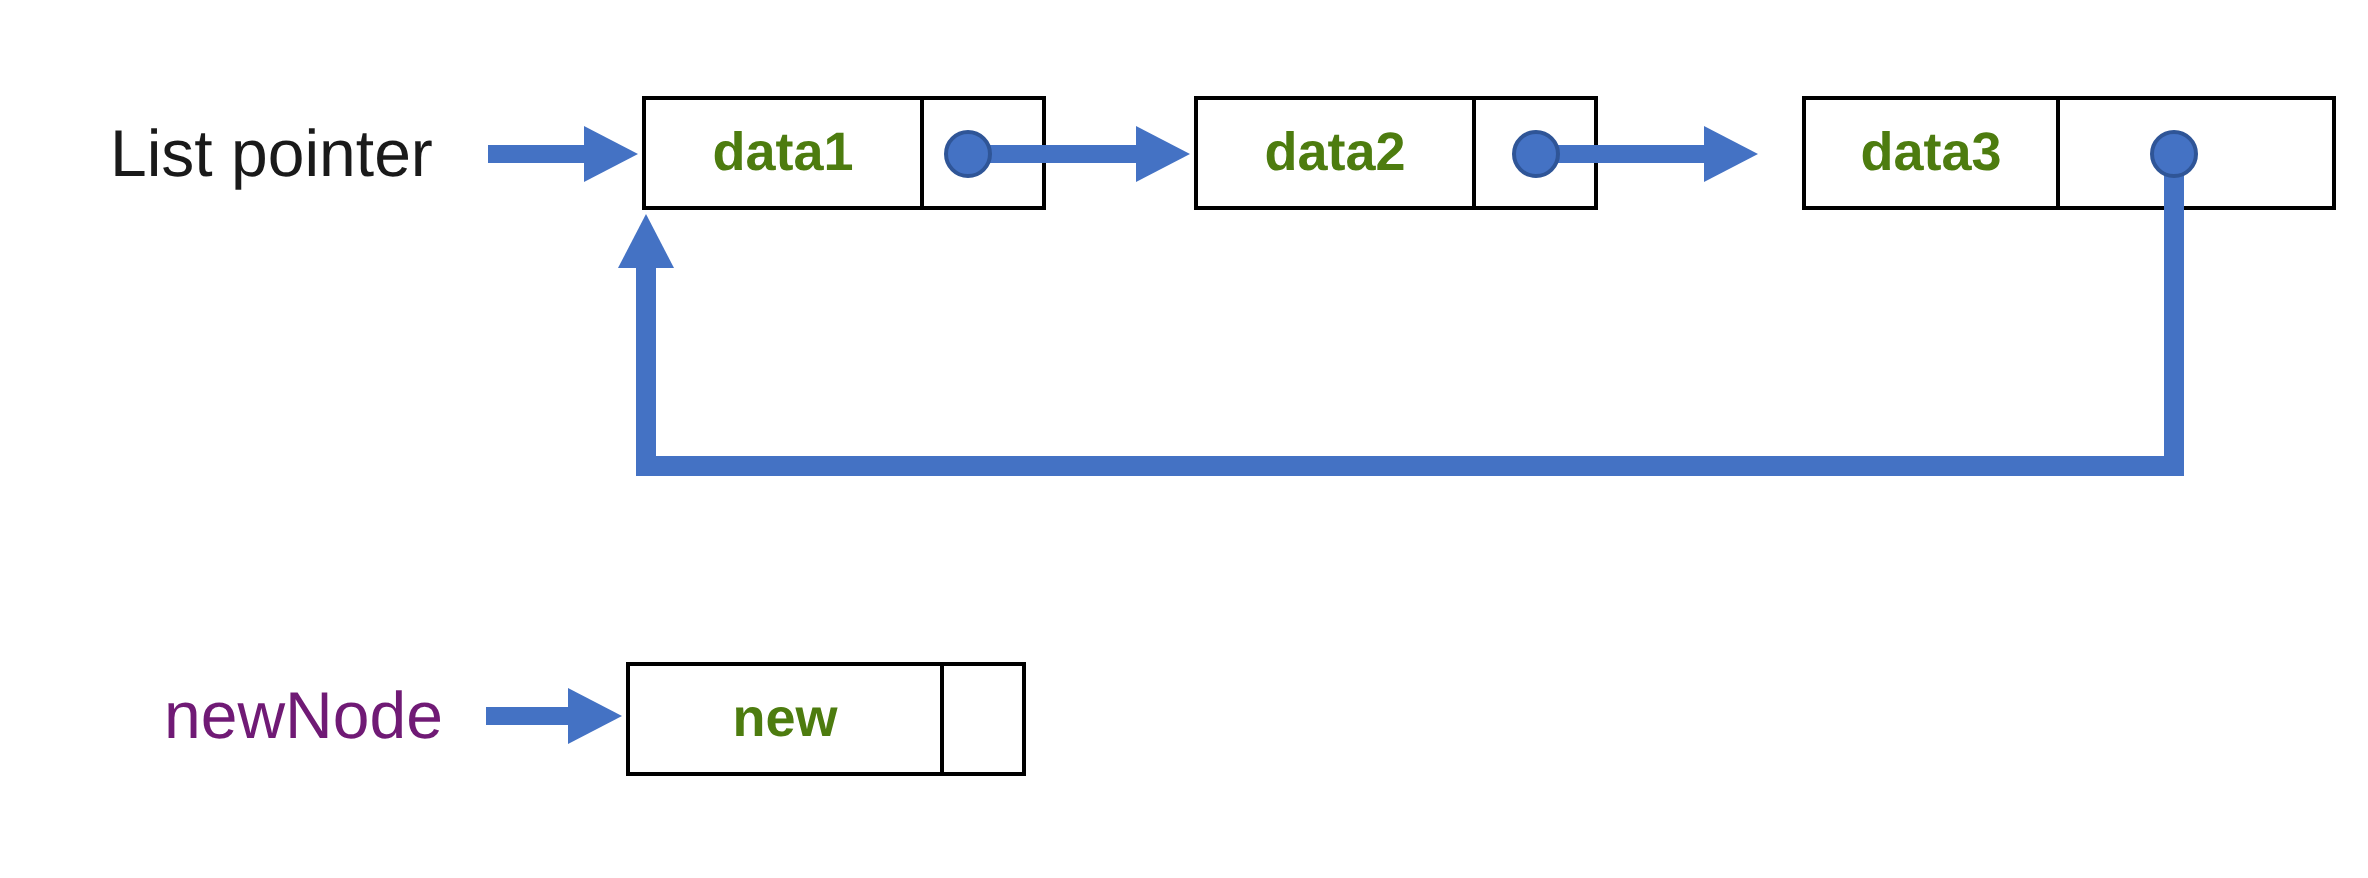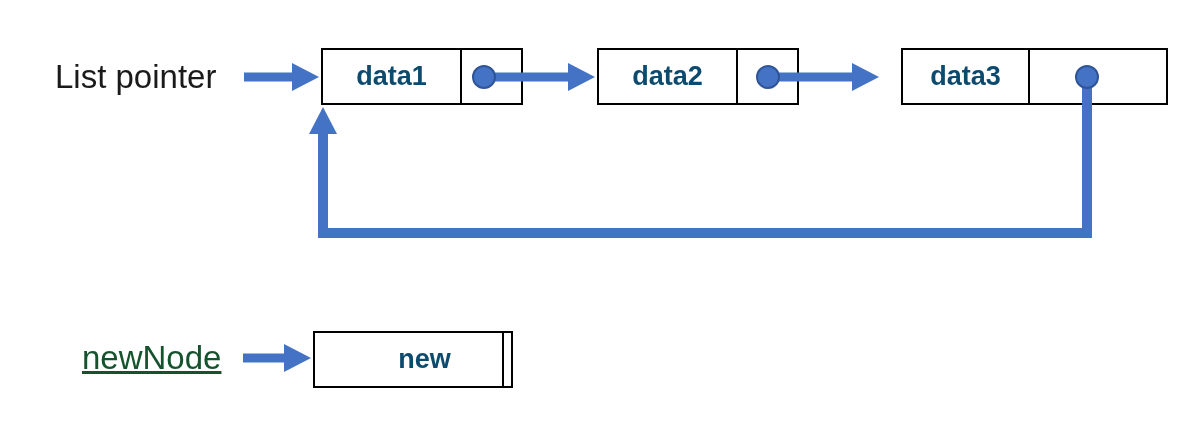--- a/index.html
+++ b/index.html
@@ -25,51 +25,51 @@
     box-sizing:border-box;
     background:#ffffff;
   }
   .cell{
     display:flex;align-items:center;justify-content:center;
     box-sizing:border-box;height:100%;
   }
   .cell.data{
     font-weight:bold;
     font-size:27px;
-    color:#0c4a6e;
+    color:#4d7c0f;
   }
   .cell.ptr{
     border-left:2px solid #000000;
     flex:1;
   }
   .n1{left:321px;top:48px;width:202px;}
   .n1 .data{width:137px;}
   .n2{left:597px;top:48px;width:202px;}
   .n2 .data{width:137px;}
   .n3{left:881px;top:48px;width:267px;margin-left:20px;}
   .n3 .data{width:125px;}
   .nn{left:313px;top:331px;width:200px;}
-  .nn .data{width:155px;margin-left:32px;}
+  .nn .data{width:155px;}
   #lbl-list{left:55px;top:77px;}
   #lbl-new{left:82px;top:358px;}
   #connectors{
     position:absolute;left:0;top:0;width:1184px;height:439px;
     pointer-events:none;
   }
   #connectors .stroke{stroke:var(--arrow,#4472C4);fill:none;}
   #connectors .dot{fill:var(--arrow,#4472C4);stroke:var(--dot-stroke,#2F5597);stroke-width:2px;}
 </style>
 </head>
 <body>
 
 <div id="stage">
 
   <div id="lbl-list" class="label" style="color: rgb(26, 26, 26);">List pointer</div>
 
-  <div id="lbl-new" class="label" style="color: #14532d; text-decoration: underline;">newNode</div>
+  <div id="lbl-new" class="label" style="color: #701a75;">newNode</div>
 
   <div class="node n1" style="border-color: rgb(0, 0, 0);">
     <div class="cell data">data1</div>
     <div class="cell ptr" style="border-left-color: rgb(0, 0, 0);"></div>
   </div>
 
   <div class="node n2" style="border-color: rgb(0, 0, 0); text-align: right;">
     <div class="cell data">data2</div>
     <div class="cell ptr" style="border-left-color: rgb(0, 0, 0);"></div>
   </div>

